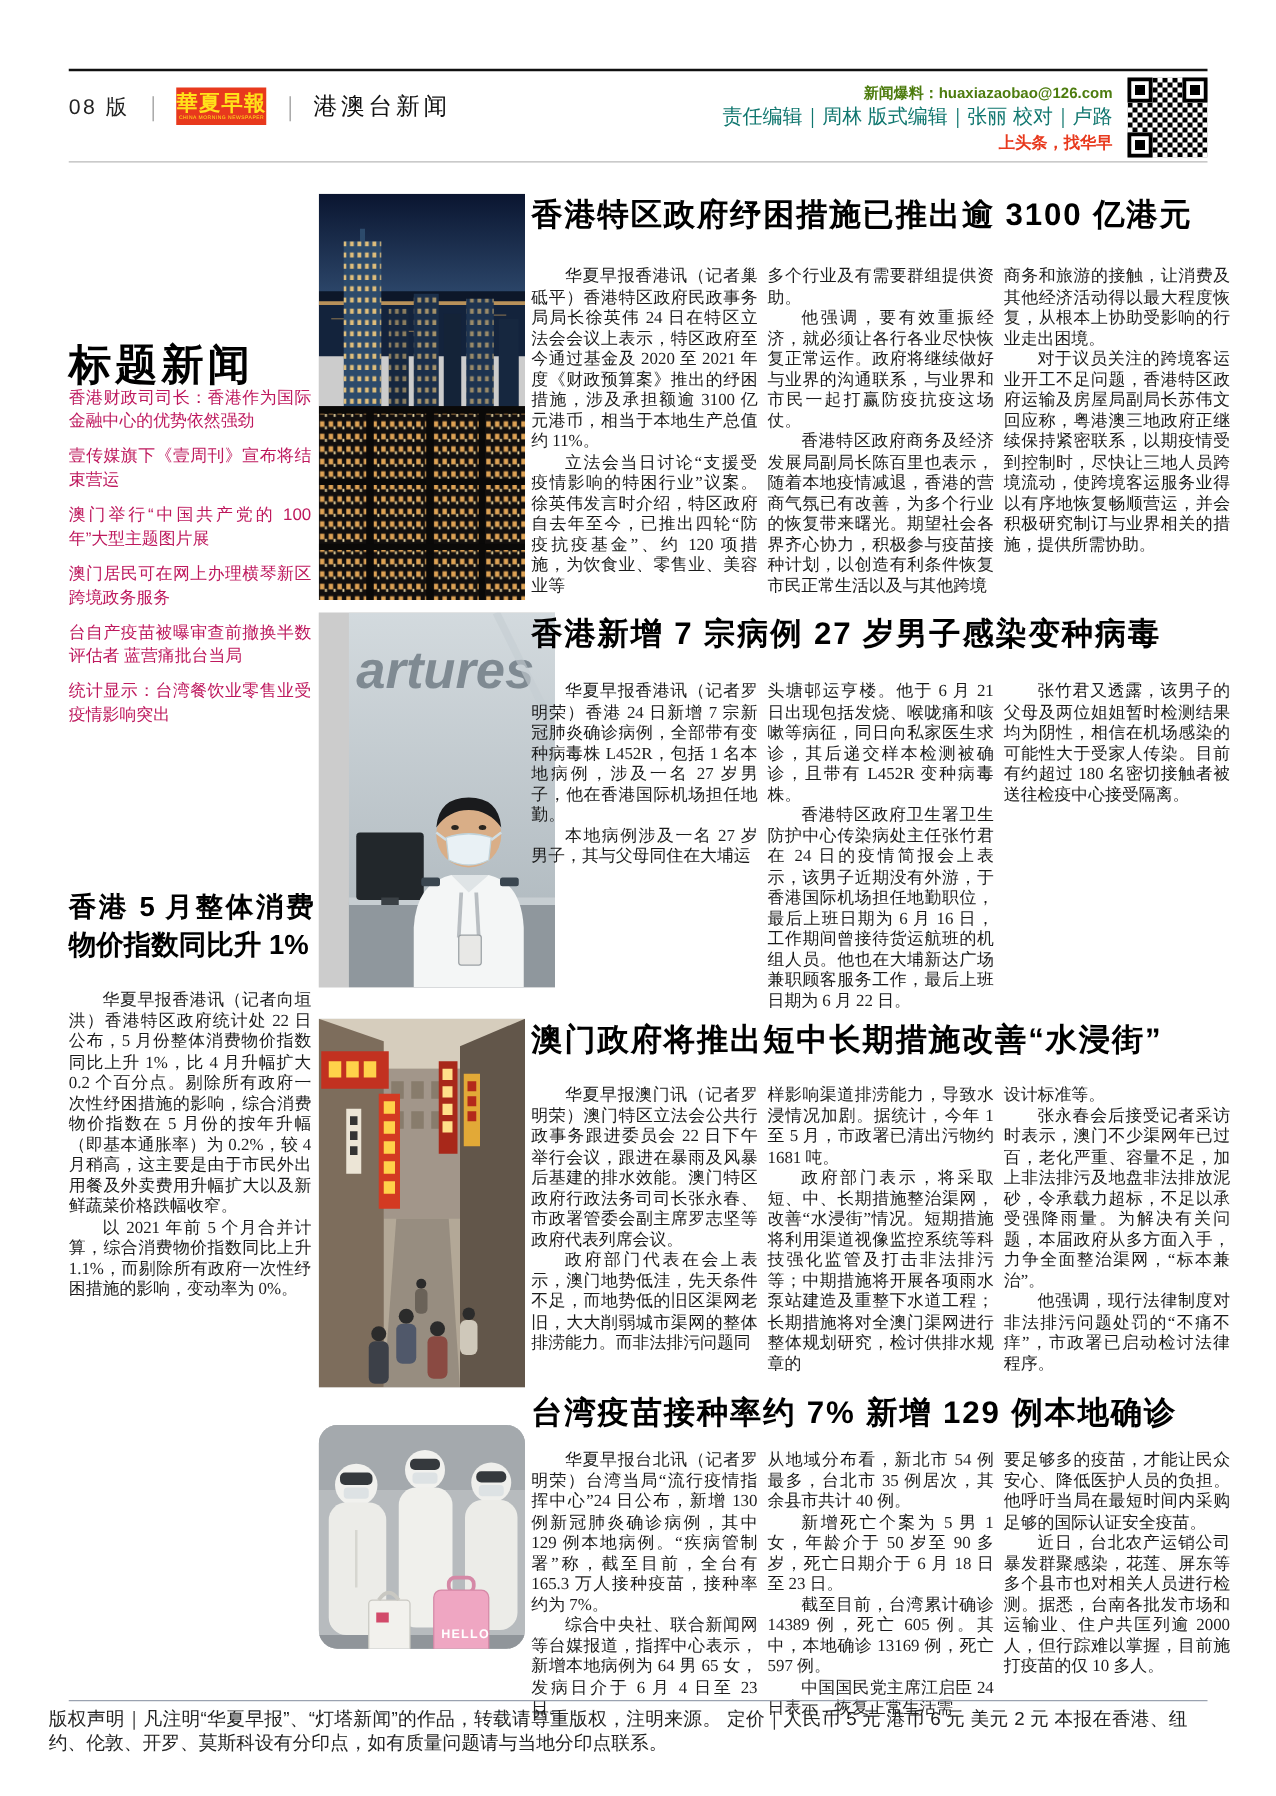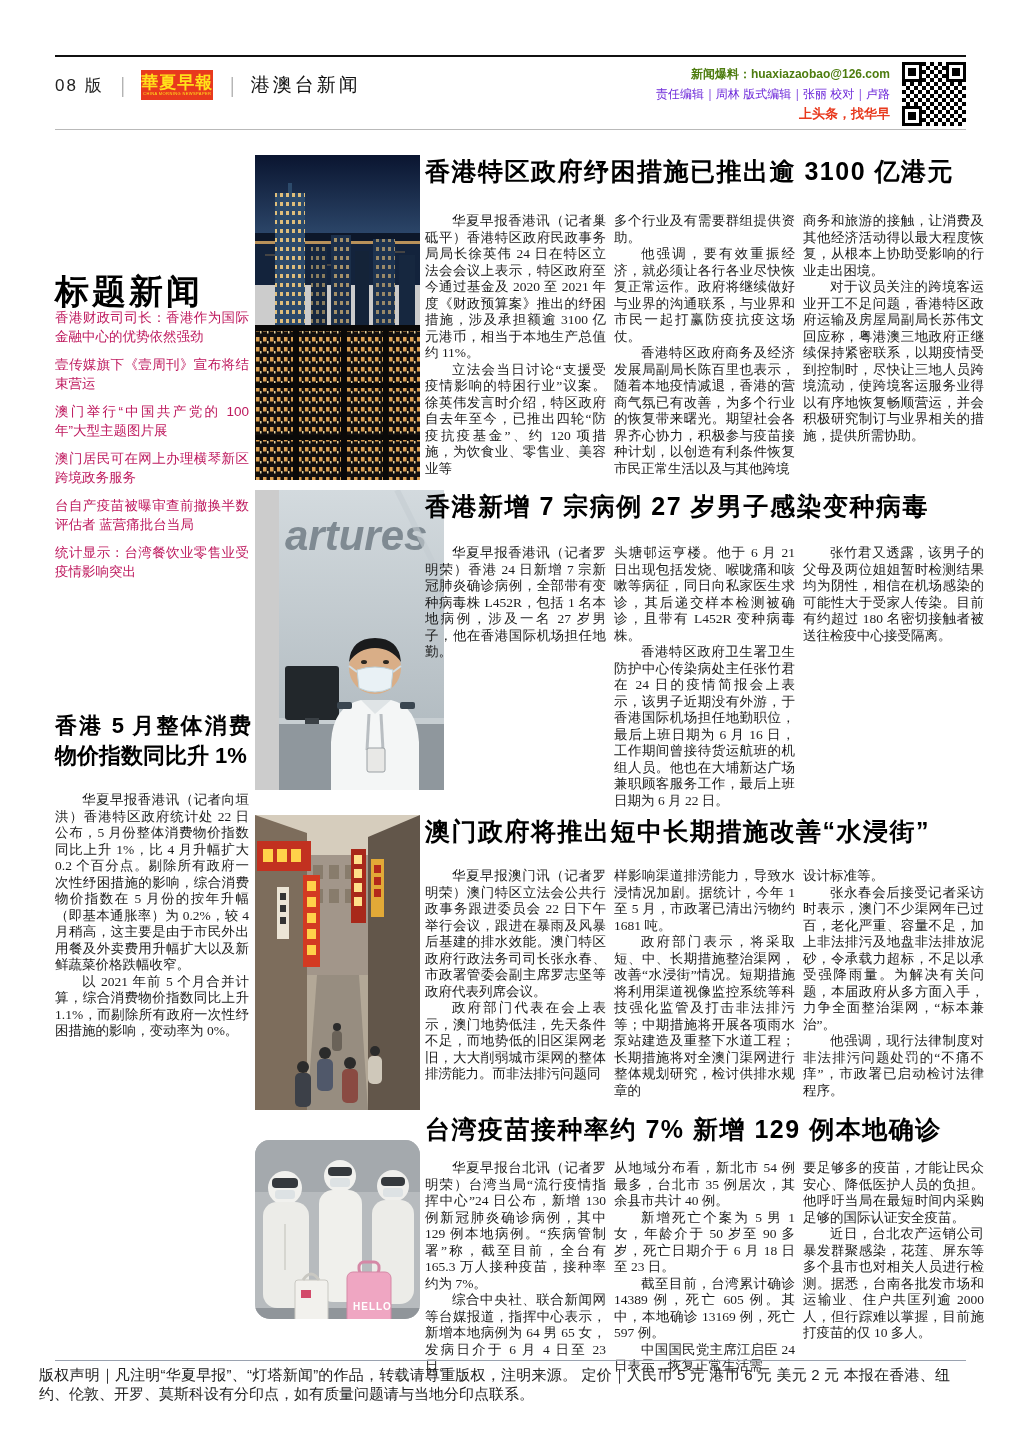--- a/index.html
+++ b/index.html
@@ -11,21 +11,21 @@
   .hdr{position:absolute;left:55px;top:62px;width:911px;height:66px;}
   .hdr-left{position:absolute;left:0;top:8px;display:flex;align-items:center;gap:9px;}
   .edition{font-size:17px;letter-spacing:2px;color:#222;}
   .sep{color:#aaa;font-size:20px;font-weight:300;}
   .logo{width:72px;height:30px;background:#e8391d;color:#ffe11a;display:flex;flex-direction:column;align-items:center;justify-content:center;line-height:1;}
   .logo-t{font-size:17px;font-weight:bold;letter-spacing:1px;font-family:Liberation Sans, sans-serif;}
   .logo-s{font-size:4px;letter-spacing:.4px;margin-top:1px;}
   .section-name{font-size:19px;letter-spacing:3px;color:#111;}
   .hdr-right{position:absolute;right:76px;top:2px;text-align:right;line-height:20px;}
   .tipline{font-size:12px;font-weight:bold;color:#4d7c0f;}
-  .editors{font-size:12px;color:#6d28d9;}
+  .editors{font-size:16px;color:#0f766e;}
   .slogan{font-size:13px;font-weight:bold;color:#e8391d;}
   .qr{position:absolute;right:0;top:0;width:64px;height:64px;background:
       conic-gradient(#000 0 25%,#fff 0 50%,#000 0 75%,#fff 0);
       background-size:8px 8px;outline:2px solid #fff;}
   .qr i{position:absolute;width:14px;height:14px;border:3px solid #000;background:#fff;}
   .qr i::after{content:"";position:absolute;left:3px;top:3px;width:8px;height:8px;background:#000;}
   .qr .tl{left:0;top:0}.qr .tr{right:0;top:0}.qr .bl{left:0;bottom:0}
 
   
   .sb-title{position:absolute;left:55px;top:246px;font-size:34px;font-weight:900;letter-spacing:3px;color:#000;}
@@ -192,20 +192,21 @@
         <ellipse cx="107" cy="172" rx="3" ry="2" fill="#2a2620"></ellipse>
         <path d="M78 180 Q96 174 114 180 L112 198 Q96 206 80 198 Z" fill="#e9f1f5" stroke="#bfd2da" stroke-width="1"></path>
         <line x1="78" y1="182" x2="70" y2="176" stroke="#cfdde4" stroke-width="2"></line>
         <line x1="114" y1="182" x2="122" y2="176" stroke="#cfdde4" stroke-width="2"></line>
       </svg>
     </div>
     <h2 class="headline">香港新增 7 宗病例  27 岁男子感染变种病毒</h2>
     <div class="cols" style="top:55px;">
       <div class="col">
         <p class="pp">华夏早报香港讯（记者罗明荣）香港 24 日新增 7 宗新冠肺炎确诊病例，全部带有变种病毒株 L452R，包括 1 名本地病例，涉及一名 27 岁男子，他在香港国际机场担任地勤。</p>
+        <p class="pp">本地病例涉及一名 27 岁男子，其与父母同住在大埔运</p>
       </div>
       <div class="col">
         <p class="pp cont">头塘邨运亨楼。他于 6 月 21 日出现包括发烧、喉咙痛和咳嗽等病征，同日向私家医生求诊，其后递交样本检测被确诊，且带有 L452R 变种病毒株。</p>
         <p class="pp">香港特区政府卫生署卫生防护中心传染病处主任张竹君在 24 日的疫情简报会上表示，该男子近期没有外游，于香港国际机场担任地勤职位，最后上班日期为 6 月 16 日，工作期间曾接待货运航班的机组人员。他也在大埔新达广场兼职顾客服务工作，最后上班日期为 6 月 22 日。</p>
       </div>
       <div class="col">
         <p class="pp">张竹君又透露，该男子的父母及两位姐姐暂时检测结果均为阴性，相信在机场感染的可能性大于受家人传染。目前有约超过 180 名密切接触者被送往检疫中心接受隔离。</p>
       </div>
     </div>
   </article>

